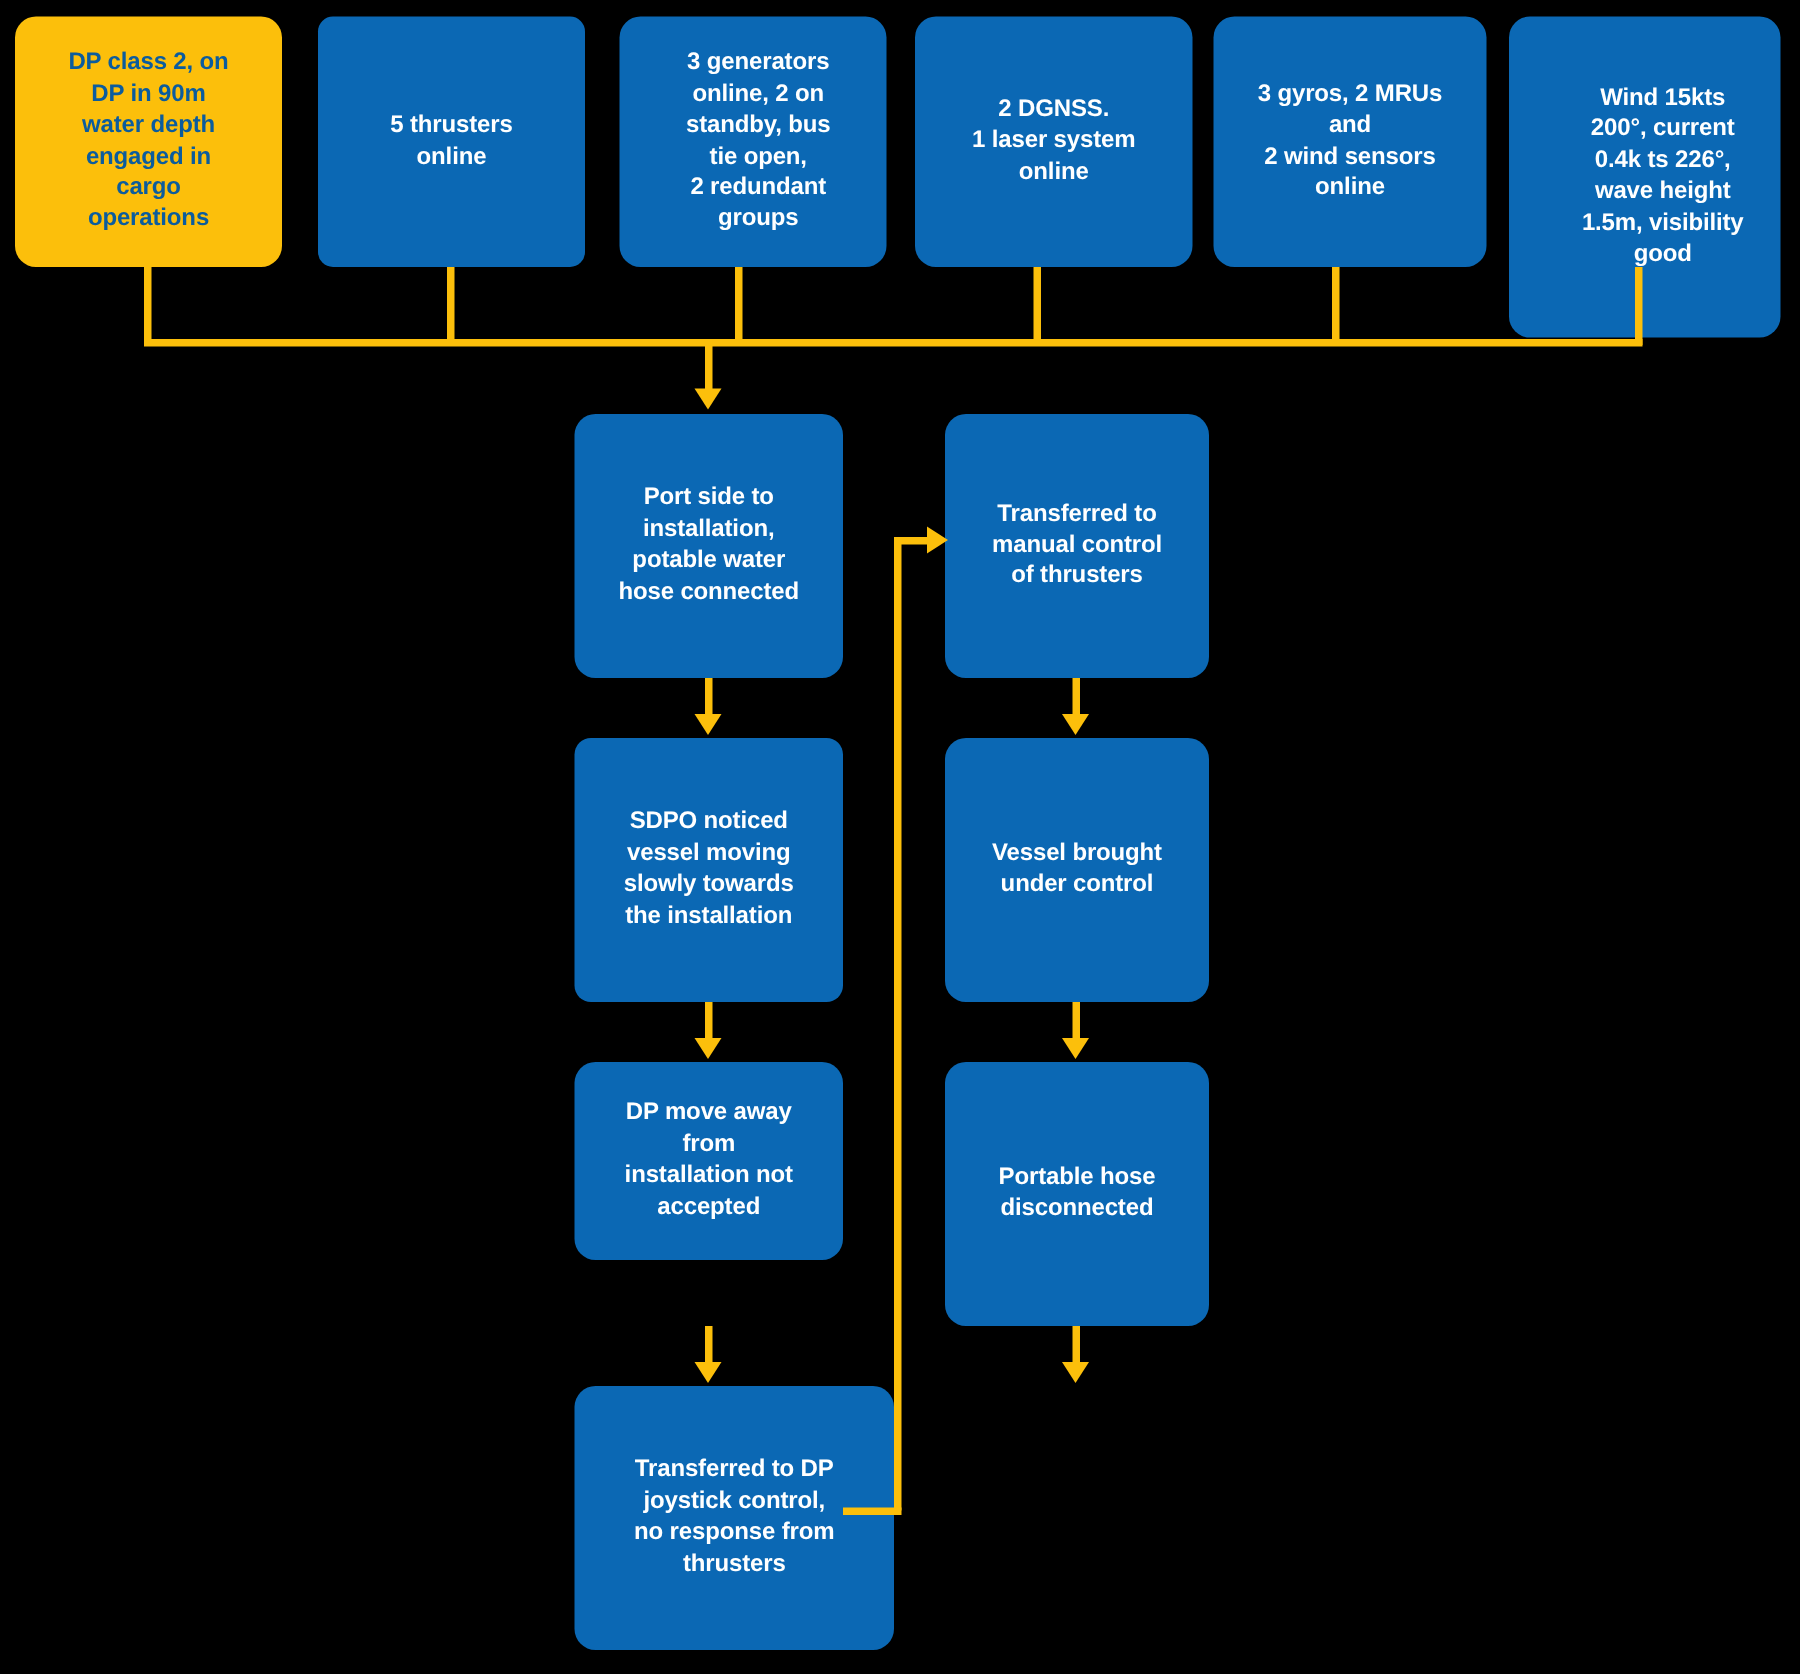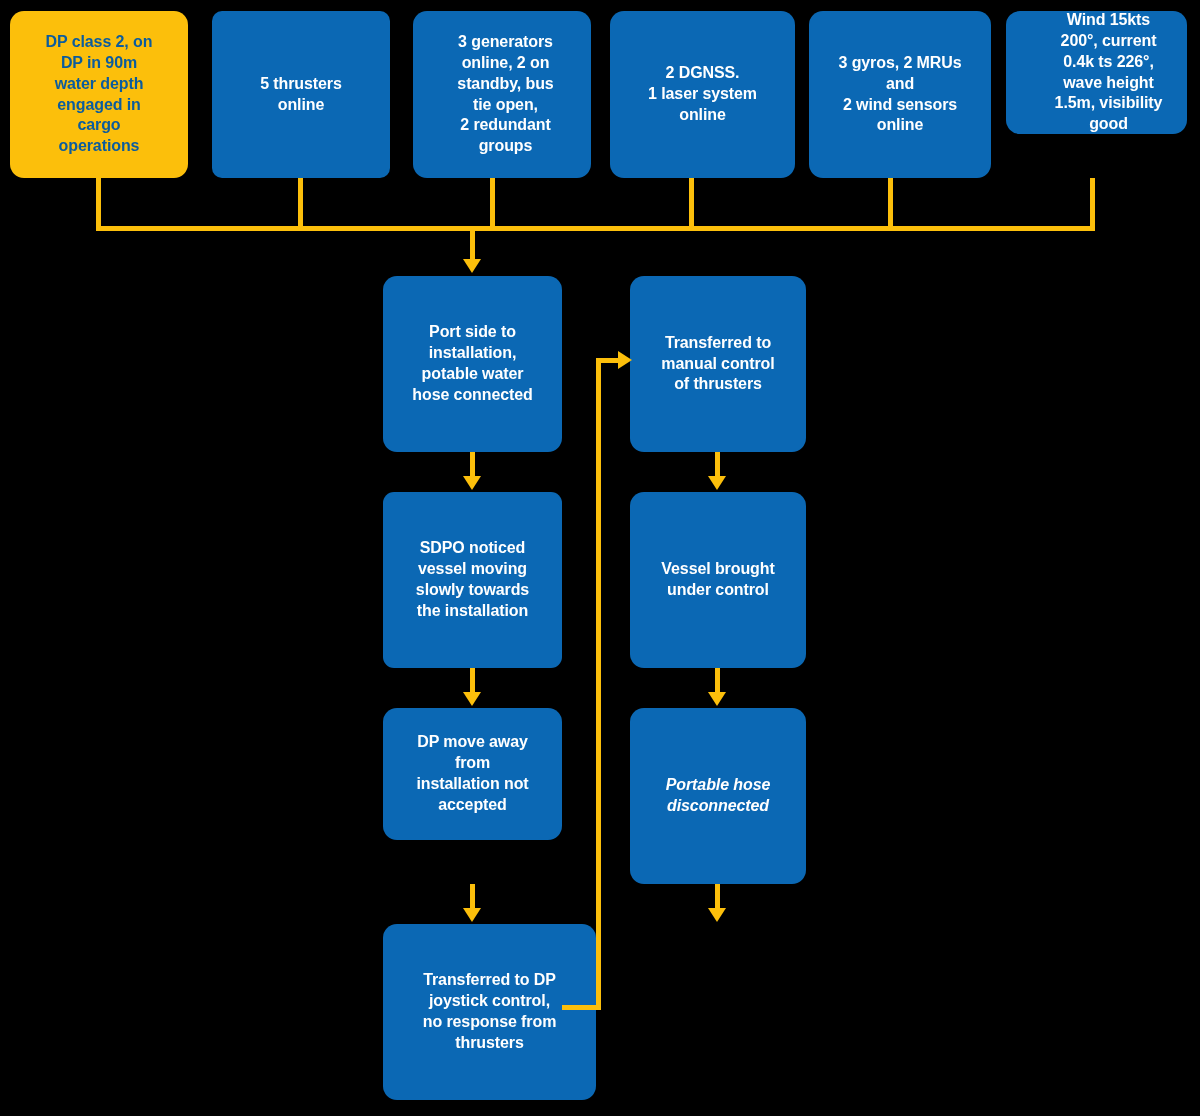--- a/index.html
+++ b/index.html
@@ -87,21 +87,21 @@
 
   <div class="node blue" style="left:610px; top:11px; width:185px; height:167px;">2 DGNSS.
 1 laser system
 online</div>
 
   <div class="node blue" style="left:809px; top:11px; width:182px; height:167px;">3 gyros, 2 MRUs
 and
 2 wind sensors
 online</div>
 
-  <div class="node blue" style="left:1006px; top:11px; width:181px; height:123px;padding-left:32px;">Wind 15kts
+  <div class="node blue" style="left:1006px; top:11px; width:181px; height:214px;padding-left:32px;">Wind 15kts
 200°, current
 0.4k ts 226°,
 wave height
 1.5m, visibility
 good</div>
 
   <div class="conn v" style="left:96px;  top:178px; height:52px;"></div>
   <div class="conn v" style="left:298px; top:178px; height:52px;"></div>
   <div class="conn v" style="left:490px; top:178px; height:52px;"></div>
   <div class="conn v" style="left:689px; top:178px; height:52px;"></div>
@@ -142,21 +142,21 @@
   <div class="conn v" style="left:470px; top:884px; height:28px;"></div>
   <div class="arrowhead down" style="left:463px; top:908px;"></div>
 
   <div class="node blue" style="left:630px; top:276px; width:176px; height:176px;">Transferred to
 manual control
 of thrusters</div>
 
   <div class="node blue" style="left:630px; top:492px; width:176px; height:176px;">Vessel brought
 under control</div>
 
-  <div class="node blue" style="left:630px; top:708px; width:176px; height:176px;font-style:italic;">Portable hose
+  <div class="node blue" style="left:630px; top:708px; width:176px; height:176px;">Portable hose
 disconnected</div>
 
 
   <div class="conn v" style="left:715px; top:452px; height:28px;"></div>
   <div class="arrowhead down" style="left:708px; top:476px;"></div>
 
   <div class="conn v" style="left:715px; top:668px; height:28px;"></div>
   <div class="arrowhead down" style="left:708px; top:692px;"></div>
 
   <div class="conn v" style="left:715px; top:884px; height:28px;"></div>

